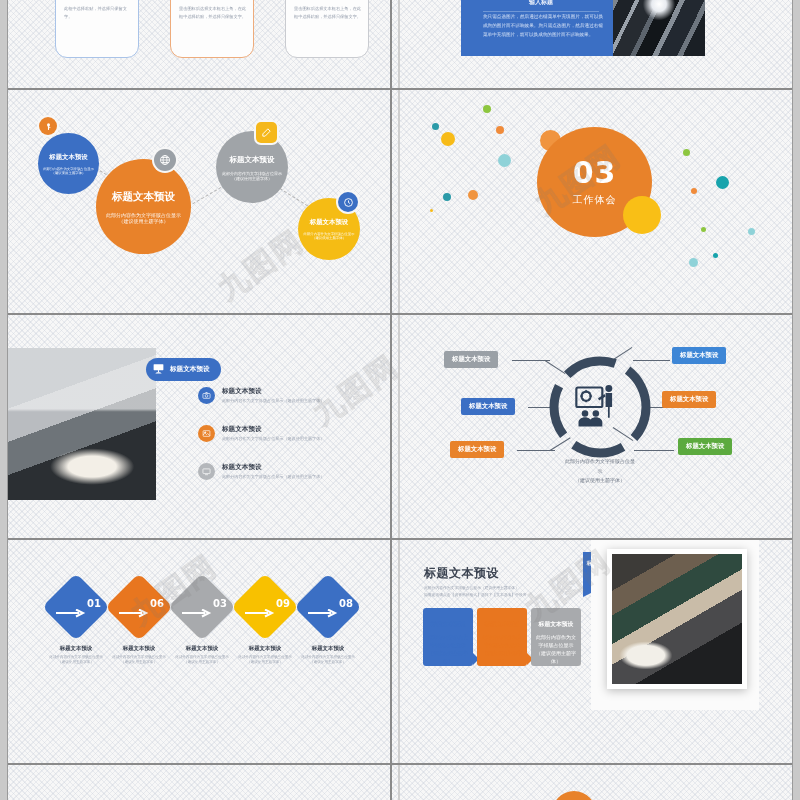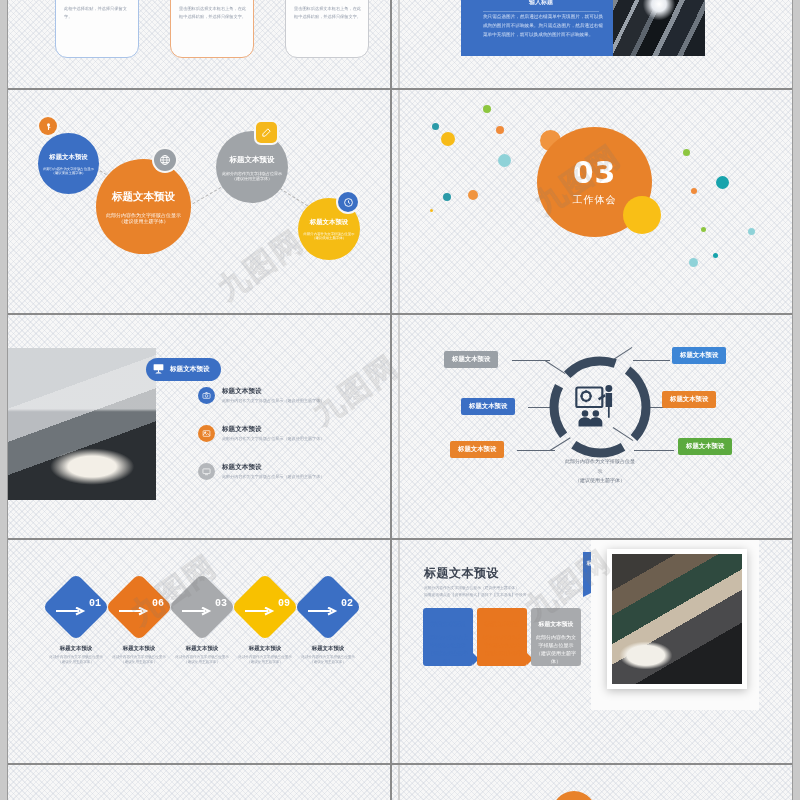--- a/index.html
+++ b/index.html
@@ -125,21 +125,21 @@
     position:absolute;color:#fff;font-size:6.4px;font-weight:bold;
     padding:4px 8px;border-radius:2px;white-space:nowrap;
   }
   .leader{position:absolute;height:1px;background:#5d6775;transform-origin:0 50%;}
 
   
   .dia{
     position:absolute;width:48px;height:48px;border-radius:7px;
     transform:rotate(45deg);
   }
-  .diawrap{position:absolute;width:48px;height:48px;font-family:Liberation Mono, monospace;}
+  .diawrap{position:absolute;width:48px;height:48px;}
   .dianum{
     position:absolute;right:-1px;top:15px;width:48px;text-align:right;
     color:#fff;font-size:10px;font-weight:bold;z-index:3;
   }
   .diaarrow{position:absolute;left:4px;top:20px;z-index:3;}
   .dcap{position:absolute;width:86px;text-align:center;}
   .dcap .t{font-size:5.4px;font-weight:bold;color:#3a4250;}
   .dcap .d{font-size:3.6px;color:#9aa2b0;line-height:1.5;margin-top:3px;}
 
   
@@ -433,21 +433,21 @@
         </div>
         <div class="dianum">09</div>
       </div>
       <div class="diawrap" style="left:296px;top:43px;">
         <div class="dia" style="background:#3b6fc4;"></div>
         <div class="diaarrow">
           <svg width="30" height="9" viewBox="0 0 30 9">
               <path d="M0 4h23M20 0.5L27 4l-7 3.5" stroke="#fff" stroke-width="2" fill="none"></path>
             </svg>
         </div>
-        <div class="dianum">02</div>
+        <div class="dianum">08</div>
       </div>
 
       <div class="dcap" style="left:25px;top:105px;">
         <div class="t">标题文本预设</div>
         <div class="d">此部分内容作为文字排版占位显示</div>
         <div class="d" style="margin-top:0">（建议使用主题字体）</div>
       </div>
       <div class="dcap" style="left:88px;top:105px;">
         <div class="t">标题文本预设</div>
         <div class="d">此部分内容作为文字排版占位显示</div>

